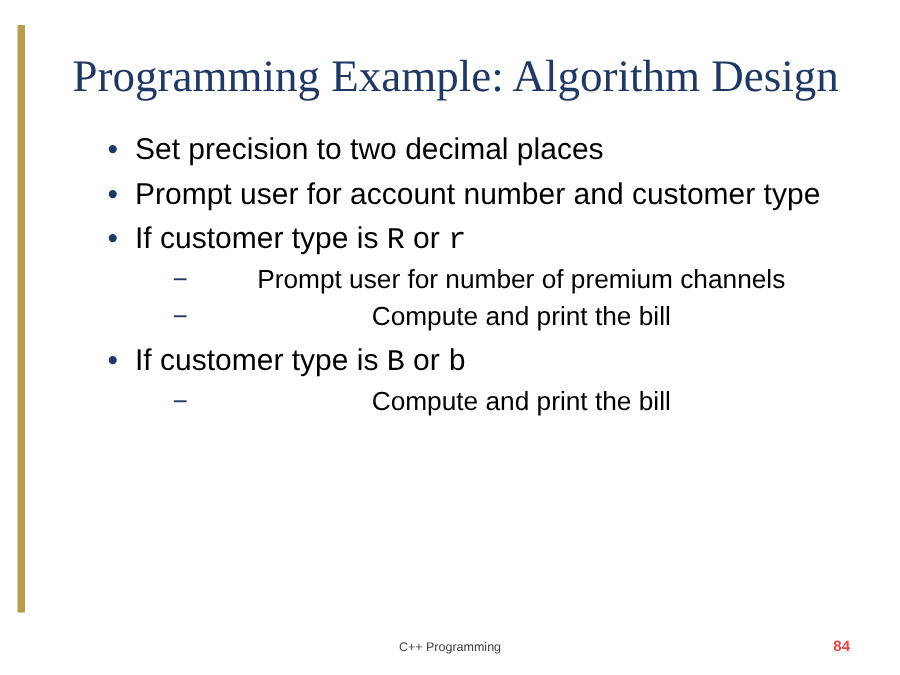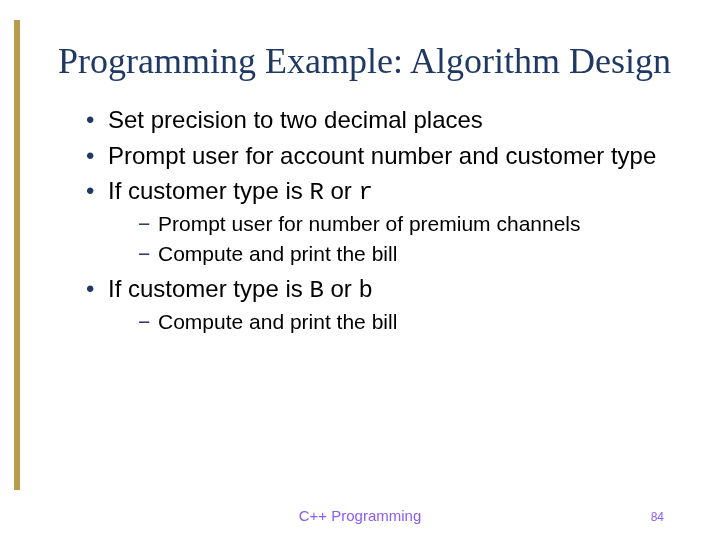--- a/index.html
+++ b/index.html
@@ -54,42 +54,44 @@
     padding-left: 30px;
     margin-top: 4px;
   }
   ul.lvl2 > li {
     position: relative;
     font-size: 21px;
     line-height: 1.25;
     color: #000;
     margin-bottom: 4px;
     padding-left: 20px;
+    text-align: center;
   }
   ul.lvl2 > li::before {
     content: "−";
     position: absolute;
     left: 0; top: 0;
     color: #1f3864;
     font-size: 21px;
   }
   .mono { font-family: "Courier New", Courier, monospace; }
   .footer {
     position: absolute;
     bottom: 16px;
     left: 0; width: 100%;
     text-align: center;
-    font-size: 15px;
-    color: #8b5cf6;
+    font-size: 10px;
+    color: #404040;
   }
   .pagenum {
     position: absolute;
-    bottom: 16px; right: 56px;
+    bottom: 16px; right: 40px;
     font-size: 12px;
-    color: #8b5cf6;
+    color: #ef4444;
+    font-weight: bold;
   }
   .text-node { display: inline; }
 </style>
 </head>
 <body>
 
 <div class="slide">
   <div class="accent-bar"></div>
 
   <div class="title-wrap">

